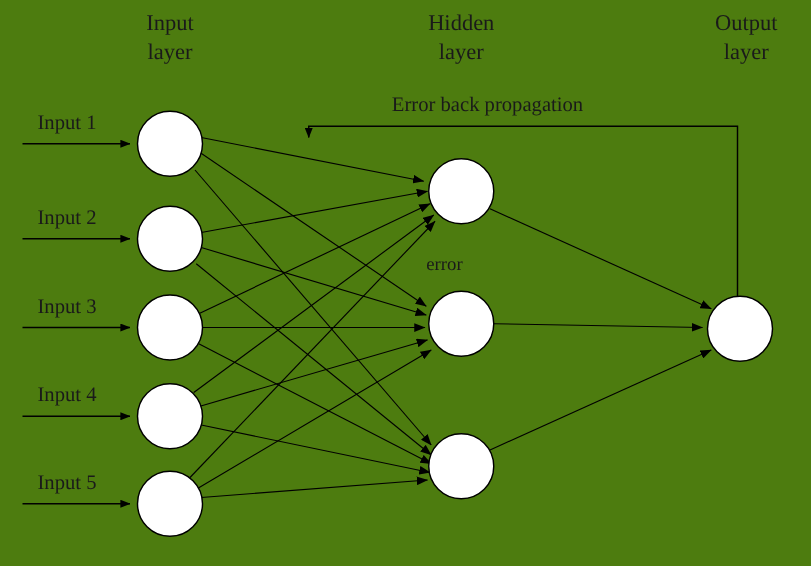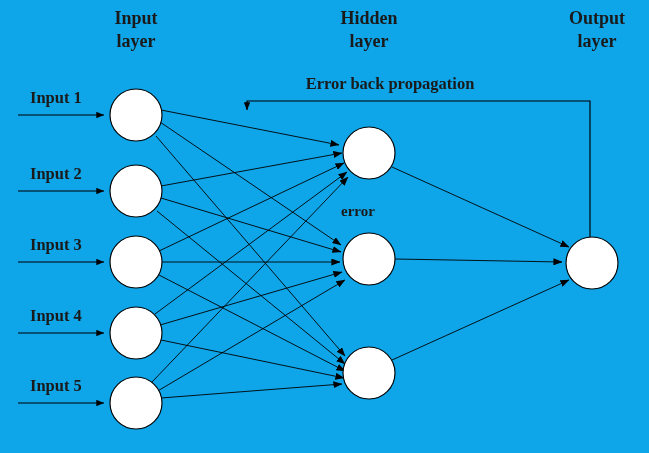--- a/index.html
+++ b/index.html
@@ -8,23 +8,22 @@
     background: #ffffff;
   }
   body {
     font-family: "Liberation Serif", "DejaVu Serif", serif;
     color: #1a1a1a;
   }
   #diagram-root {
     position: relative;
     width: 649px;
     height: 453px;
-    background: #0ea5e9;
+    background: #4d7c0f;
     overflow: hidden;
-    font-weight: bold;
   }
   #net-svg {
     position: absolute;
     left: 0;
     top: 0;
     width: 649px;
     height: 453px;
   }
   .node-circle {
     fill: #ffffff;

